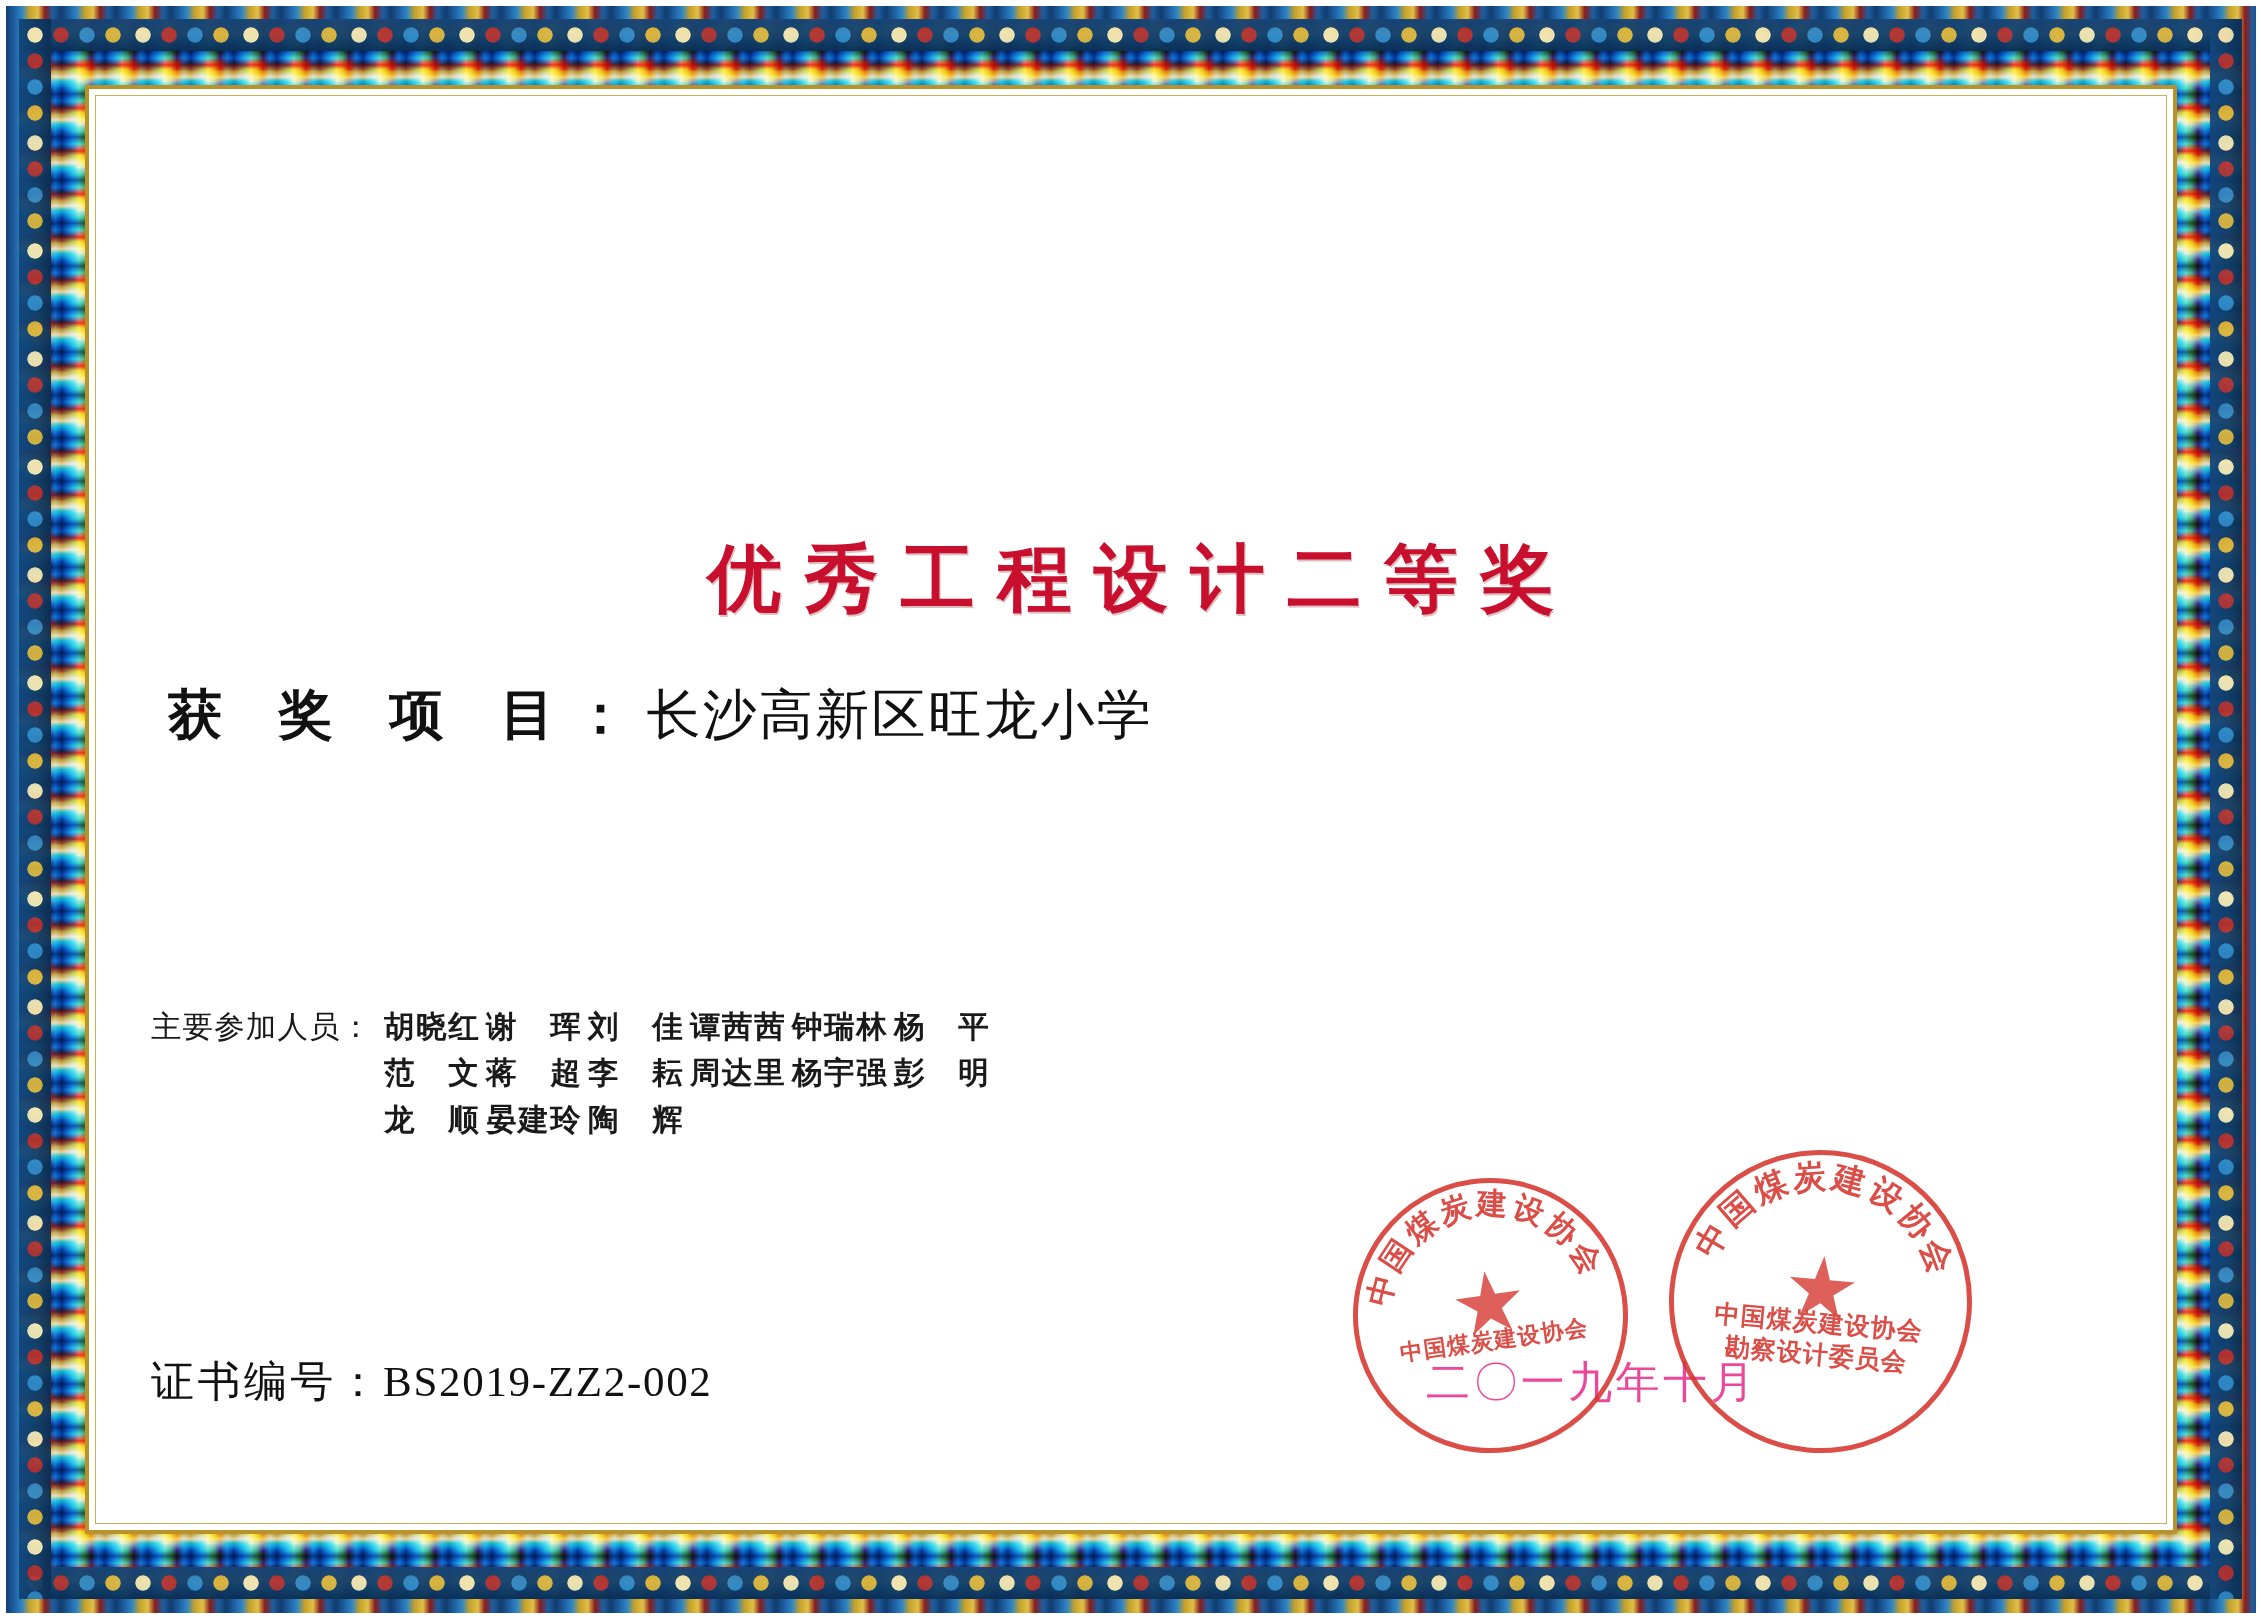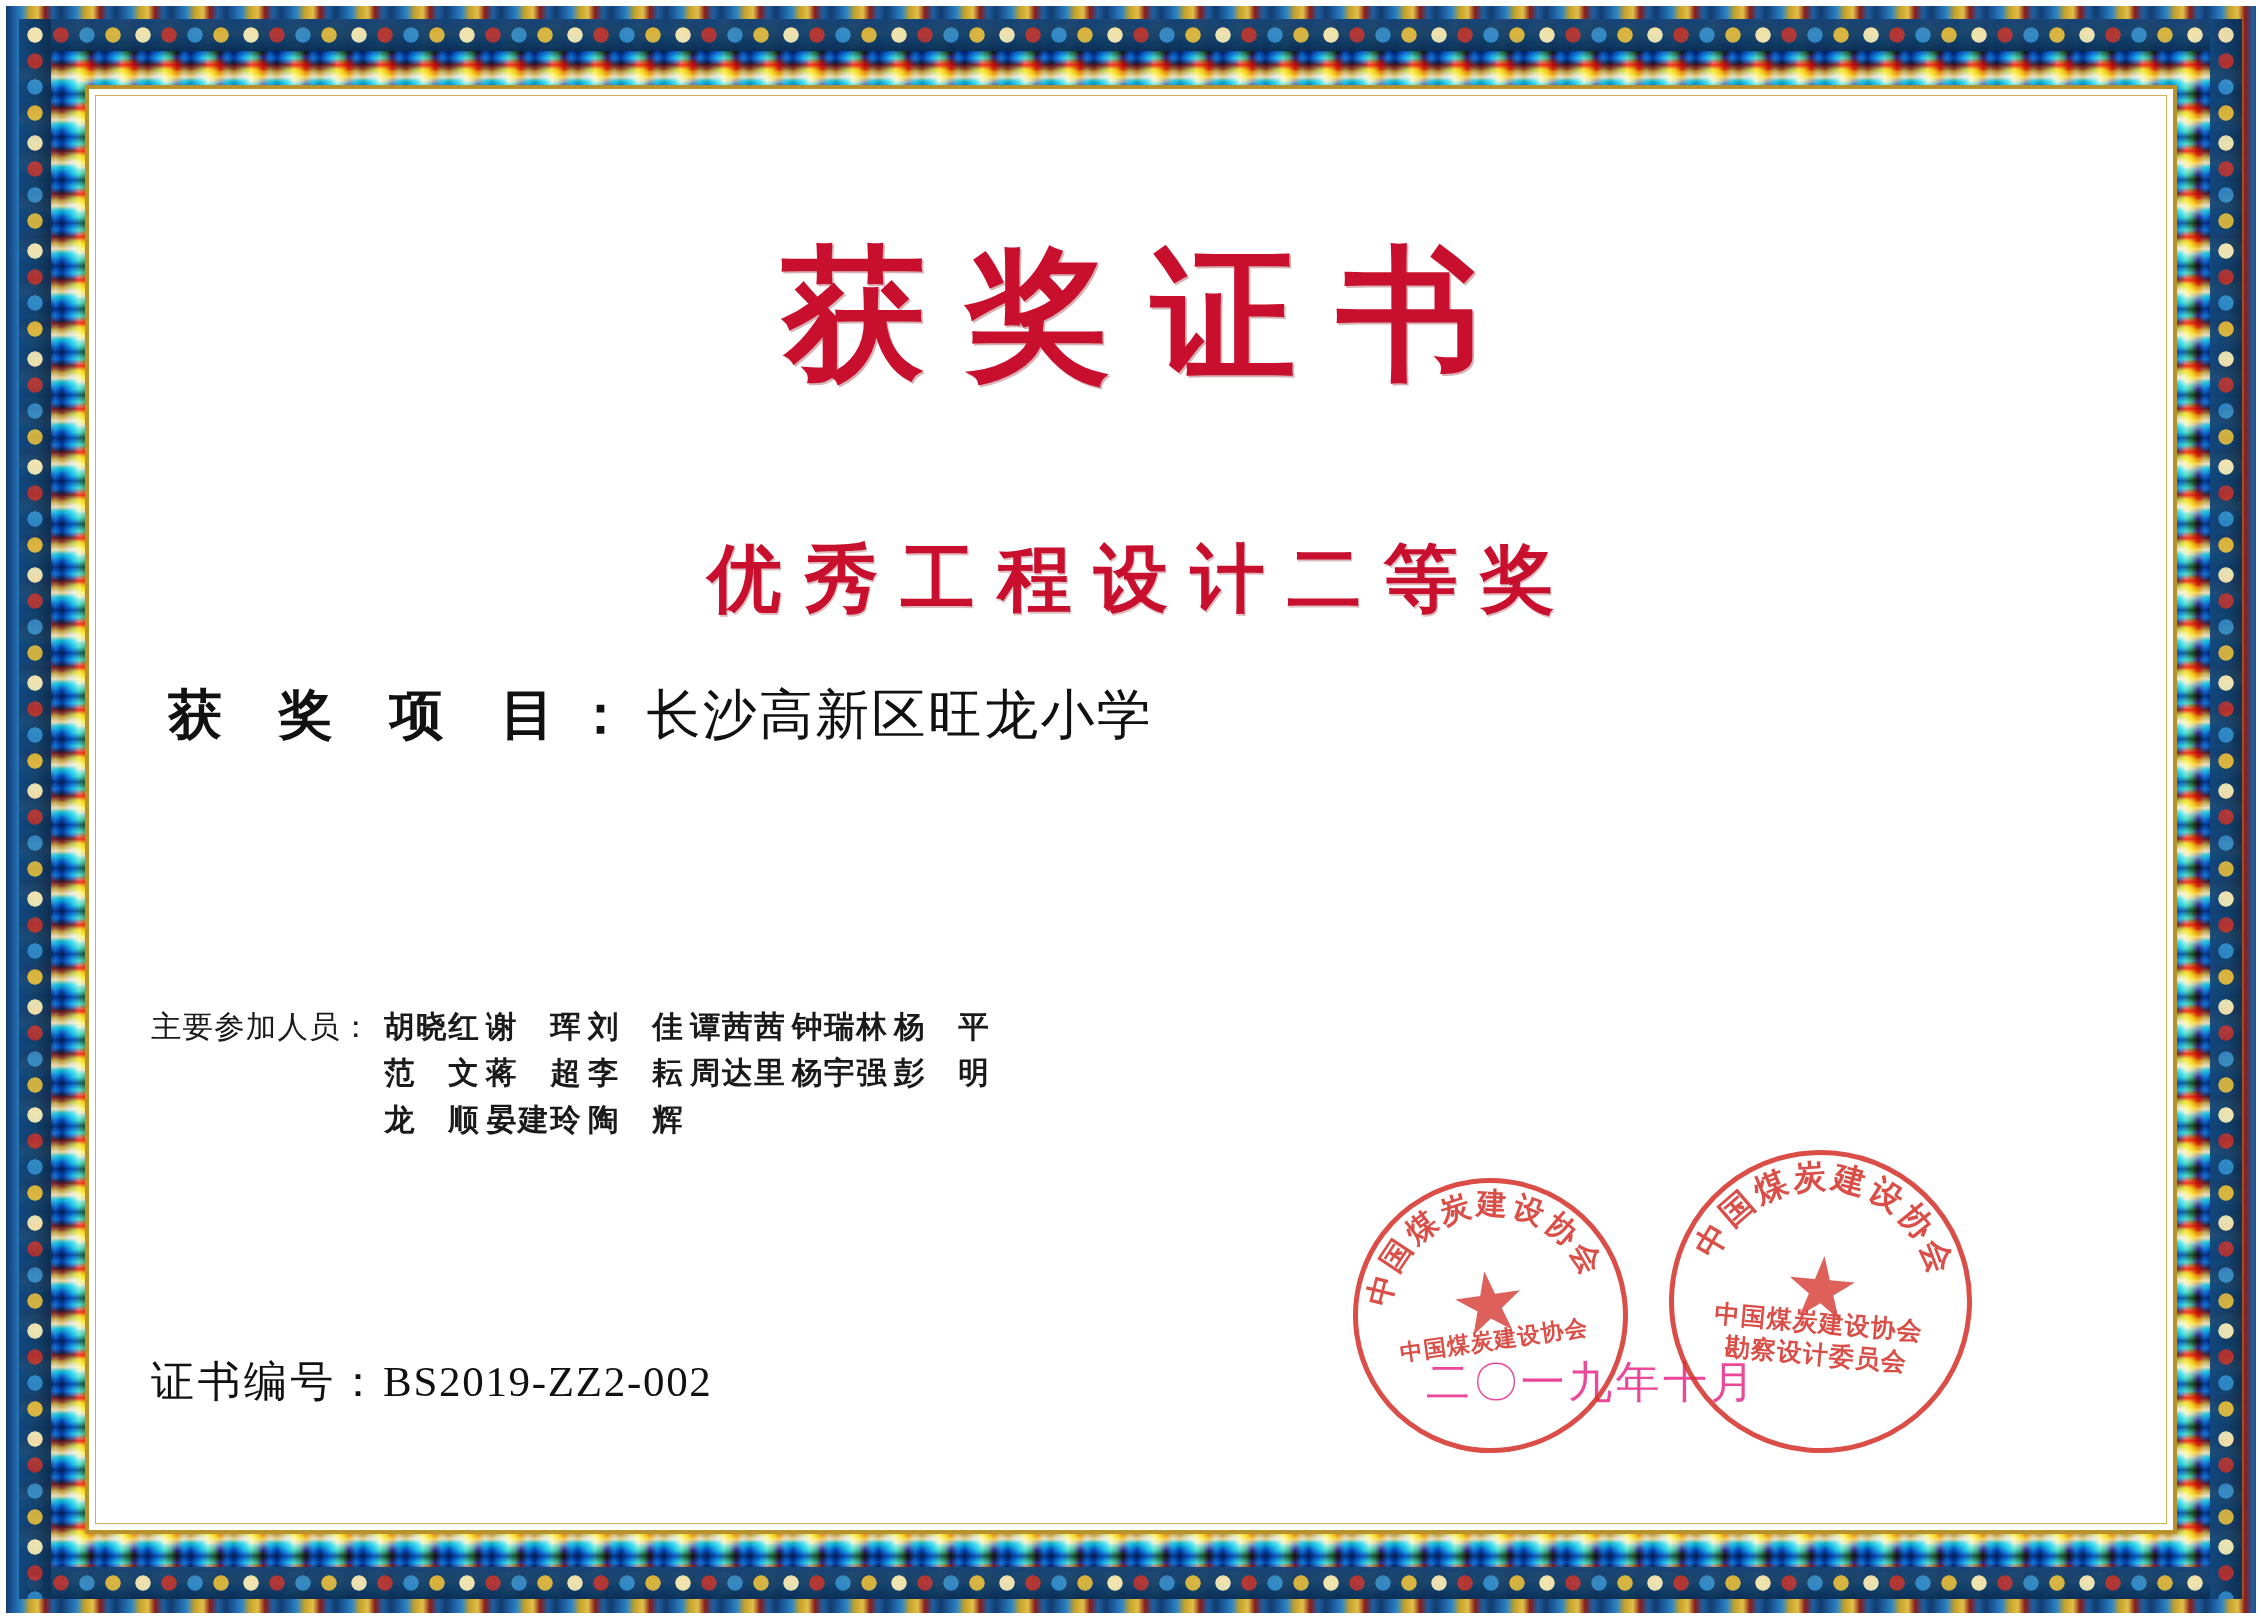--- a/index.html
+++ b/index.html
@@ -311,21 +311,20 @@
   <div class="border-mid"></div>
   <div class="cloud-band cloud-top"></div>
   <div class="cloud-band cloud-bottom"></div>
   <div class="cloud-band cloud-left"></div>
   <div class="cloud-band cloud-right"></div>
   <div class="border-inner-gold"></div>
   <div class="border-inner-thin"></div>
 
   <div class="content">
 
-    <div class="main-title">获奖证书</div>
 
 
     <div class="award-line">优秀工程设计二等奖</div>
 
     <div class="field-row row-project">
       <span class="label">获 奖 项 目：</span><span class="value">长沙高新区旺龙小学</span>
     </div>
 
 
     <div class="participants">

